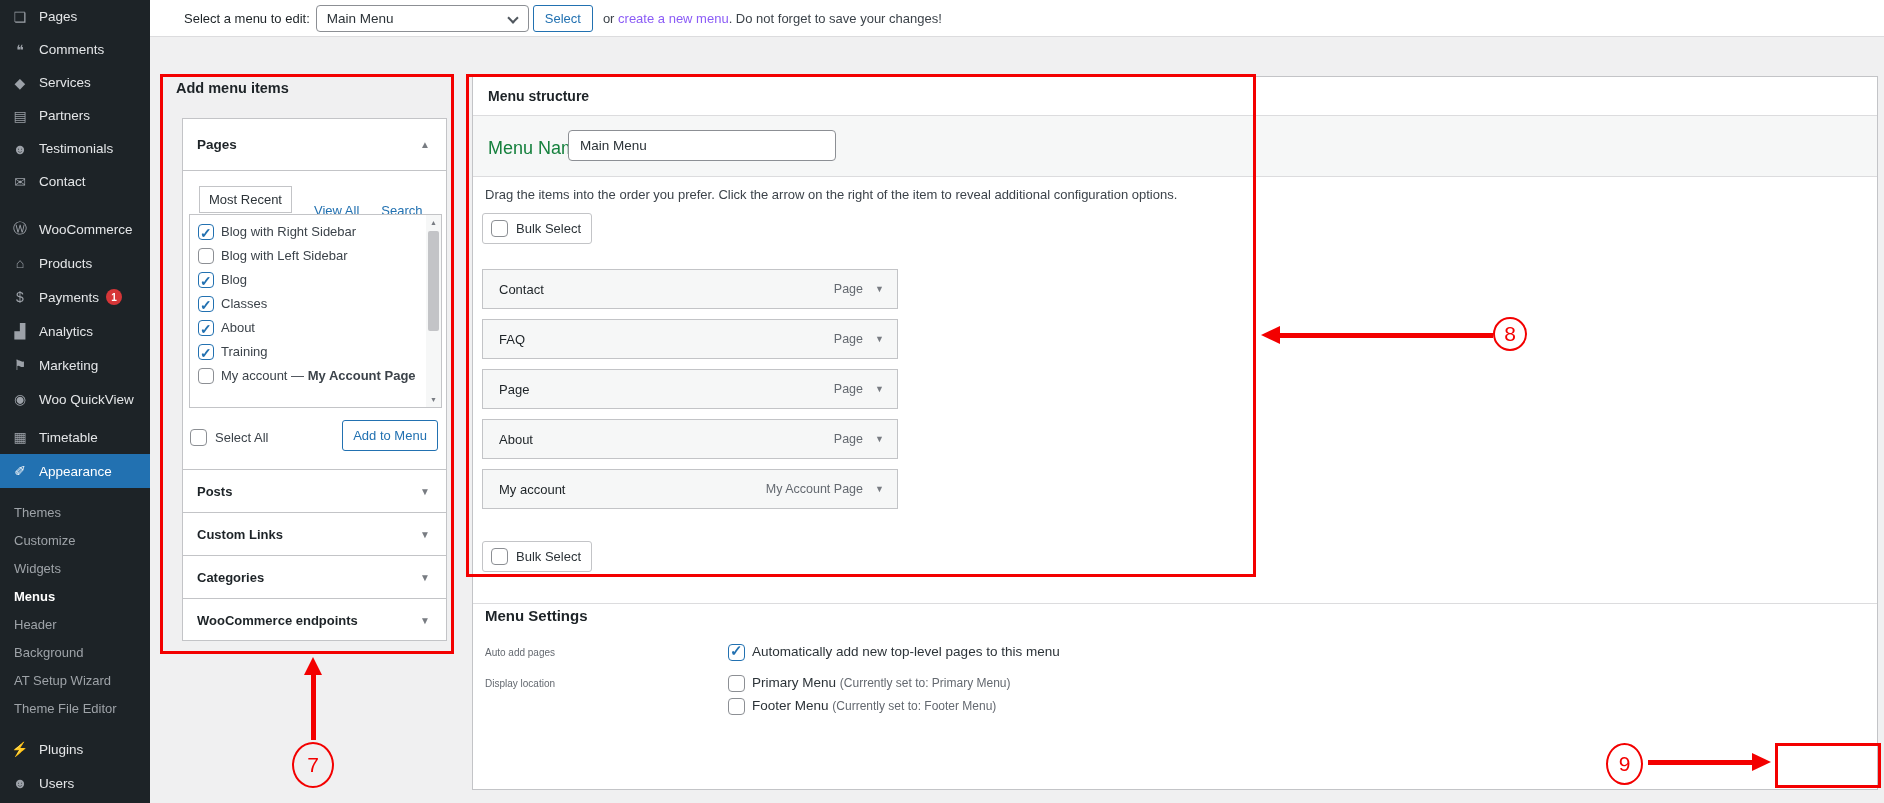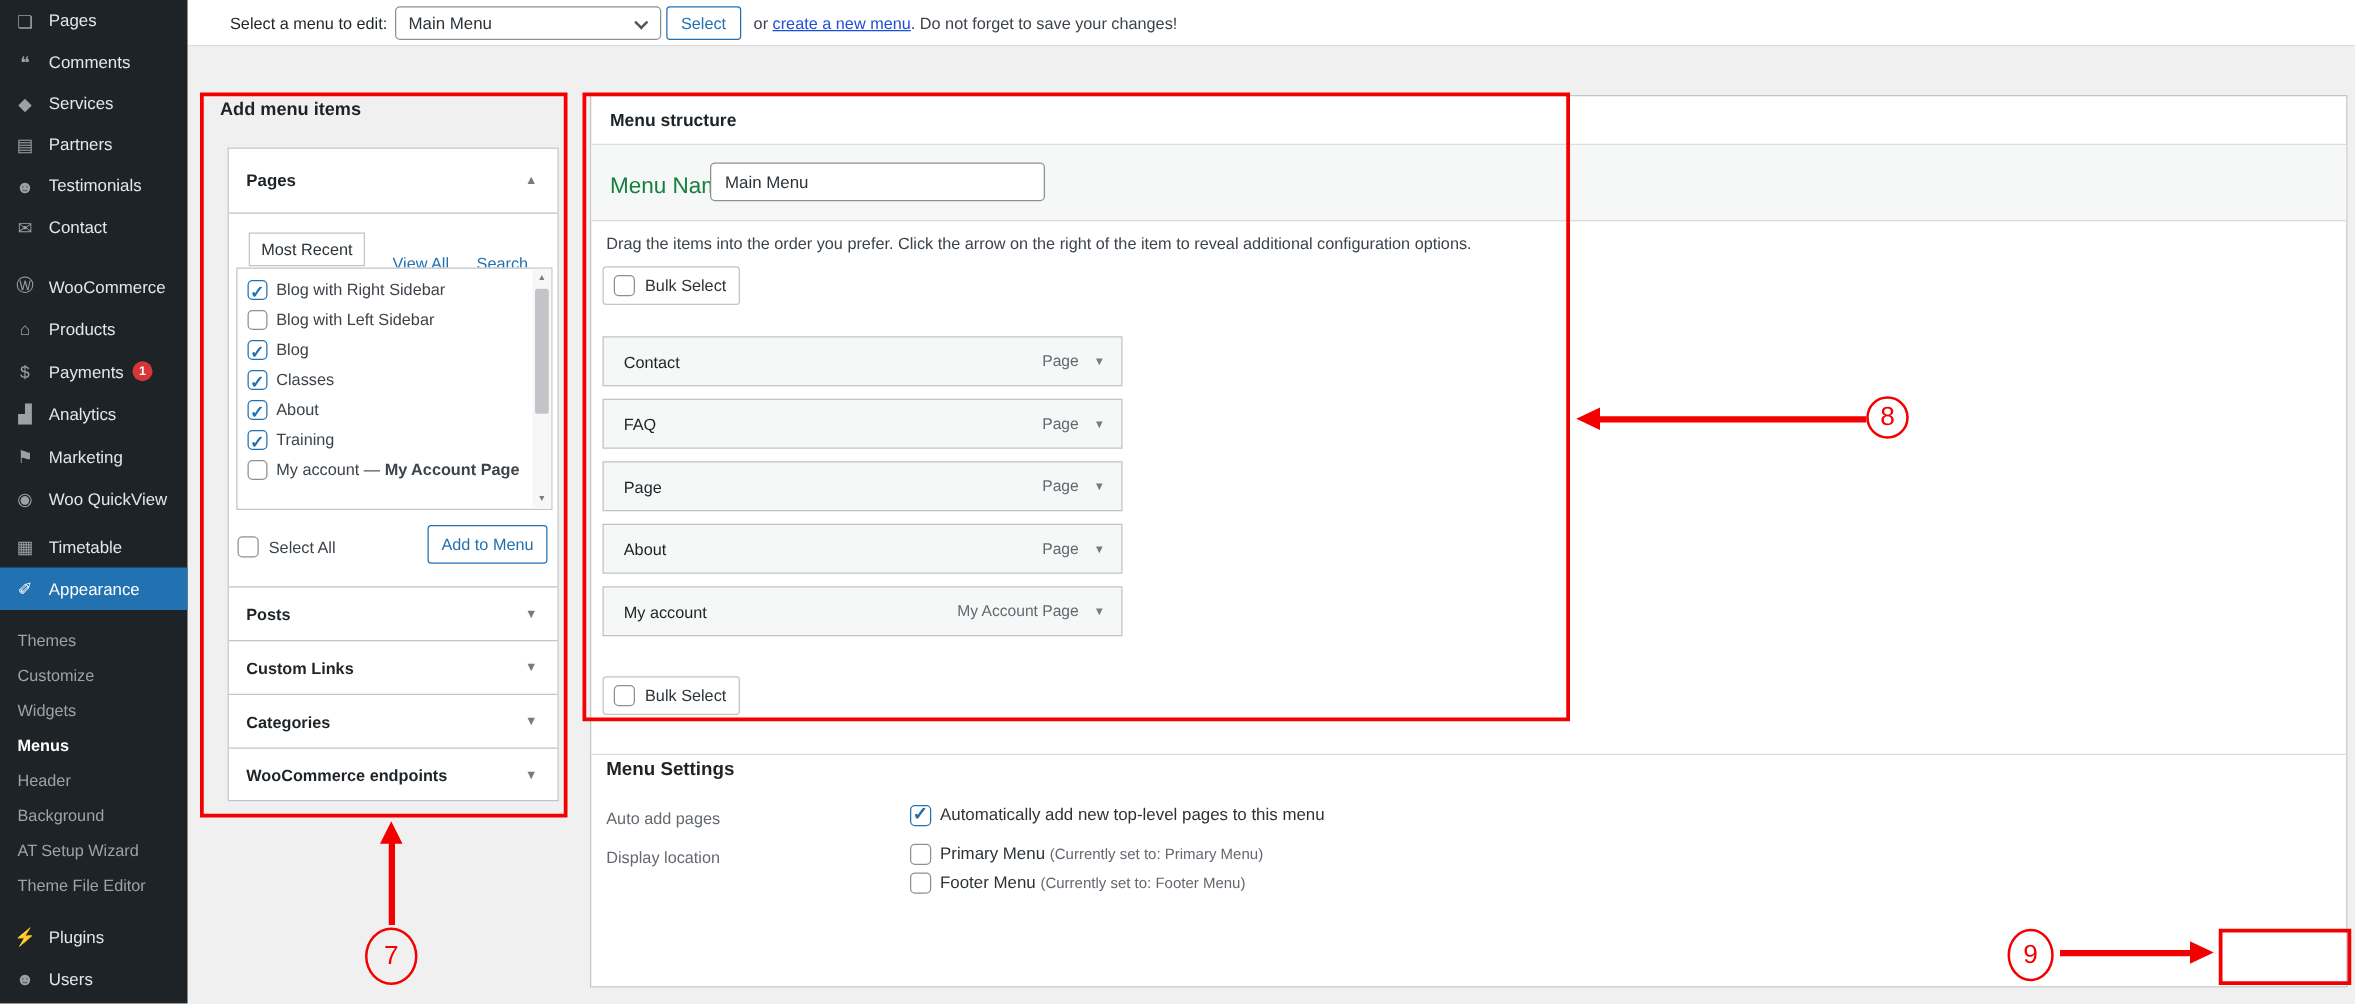--- a/index.html
+++ b/index.html
@@ -7,21 +7,21 @@
   .page{position:relative;width:1884px;height:803px;background:#f0f0f1;overflow:hidden;}
 
   
   .topbar{position:absolute;left:150px;top:0;right:0;height:37px;background:#fff;border-bottom:1px solid #dcdcde;display:flex;align-items:center;}
   .tb-label{margin-left:34px;font-size:13px;color:#1d2327;}
   .tb-dropdown{margin-left:6px;width:213px;height:27px;border:1px solid #8c8f94;border-radius:4px;background:#fff;display:flex;align-items:center;padding:0 10px;font-size:13.5px;color:#2c3338;position:relative;cursor:pointer;}
   .tb-dropdown .chev{position:absolute;right:11px;top:8px;width:8px;height:8px;border-right:2px solid #50575e;border-bottom:2px solid #50575e;transform:rotate(45deg);}
   .btn-secondary{height:27px;background:#fff;border:1px solid #2271b1;border-radius:3px;color:#2271b1;font-size:13px;padding:0 11px;cursor:pointer;}
   .tb-select{margin-left:4px;}
   .tb-after{margin-left:10px;font-size:13px;color:#3c434a;}
-  .link{color:#1d4ed8;text-decoration:underline;cursor:pointer;}
+  .link{color:#8b5cf6;cursor:pointer;}
 
   
   .sidebar{position:absolute;left:0;top:0;width:150px;height:803px;background:#1d2327;z-index:30;}
   .s-item{height:34px;display:flex;align-items:center;color:#e4e6e8;font-size:13.5px;cursor:pointer;}
   .g1 .s-item{height:33px;}
   .s-ico{width:18px;margin:0 10px 0 11px;color:#9ca1a8;font-size:14px;text-align:center;flex:0 0 18px;}
   .s-grp{position:absolute;left:0;right:0;}
   .g1{top:0;} .g2{top:212px;} .g3{top:420px;} .g4{top:732px;}
   .s-item.selected{background:#2271b1;color:#fff;position:relative;}
   .s-item.selected .s-ico{color:#fff;}
@@ -68,21 +68,21 @@
   .ms-nameinput{position:absolute;left:95px;top:14px;width:268px;height:31px;border:1px solid #8c8f94;border-radius:4px;background:#fff;font-size:13.5px;color:#2c3338;padding:0 11px;}
   .ms-hint{position:absolute;left:12px;top:110px;font-size:13px;color:#3c434a;}
   .bulkbox{position:absolute;left:9px;width:110px;height:31px;border:1px solid #c3c4c7;border-radius:3px;background:#fff;display:flex;align-items:center;padding-left:8px;gap:8px;font-size:13px;color:#2c3338;}
   .bulk1{top:136px;} .bulk2{top:464px;}
   .mi-list{position:absolute;left:9px;top:192px;width:416px;}
   .mi-bar{position:relative;height:40px;margin-bottom:10px;background:#f6f7f7;border:1px solid #c3c4c7;display:flex;align-items:center;padding-left:16px;font-size:13px;color:#1d2327;cursor:move;}
   .mi-type{position:absolute;right:34px;color:#646970;font-size:12.5px;}
   .mi-tri{position:absolute;right:13px;font-size:9px;color:#787c82;cursor:pointer;}
   .ms-divider{position:absolute;left:0;right:0;top:526px;border-top:1px solid #dcdcde;}
   .set-title{position:absolute;left:12px;top:530px;font-size:15px;font-weight:600;color:#1d2327;}
-  .set-label{position:absolute;left:12px;font-size:13px;color:#646970;}
+  .set-label{position:absolute;left:12px;font-size:10px;color:#646970;}
   .set-opt{position:absolute;left:255px;display:flex;align-items:flex-start;gap:7px;font-size:13.5px;color:#2c3338;}
   .set-note{color:#646970;font-size:12px;}
   .ms-footer{position:absolute;left:0;right:0;top:661px;height:53px;border-top:1px solid #dcdcde;background:#fff;}
   .del-link{position:absolute;left:12px;top:18px;font-size:13px;color:#b32d2e;text-decoration:underline;cursor:pointer;}
   .btn-save{position:absolute;right:89px;top:13px;width:85px;height:32px;background:#2271b1;border:1px solid #2271b1;border-radius:3px;color:#fff;font-size:13px;cursor:pointer;}
 
   
   .red-rect{position:absolute;border:3px solid #f30000;pointer-events:none;z-index:40;}
   .rr1{left:160px;top:74px;width:294px;height:580px;}
   .rr2{left:466px;top:74px;width:790px;height:503px;}

